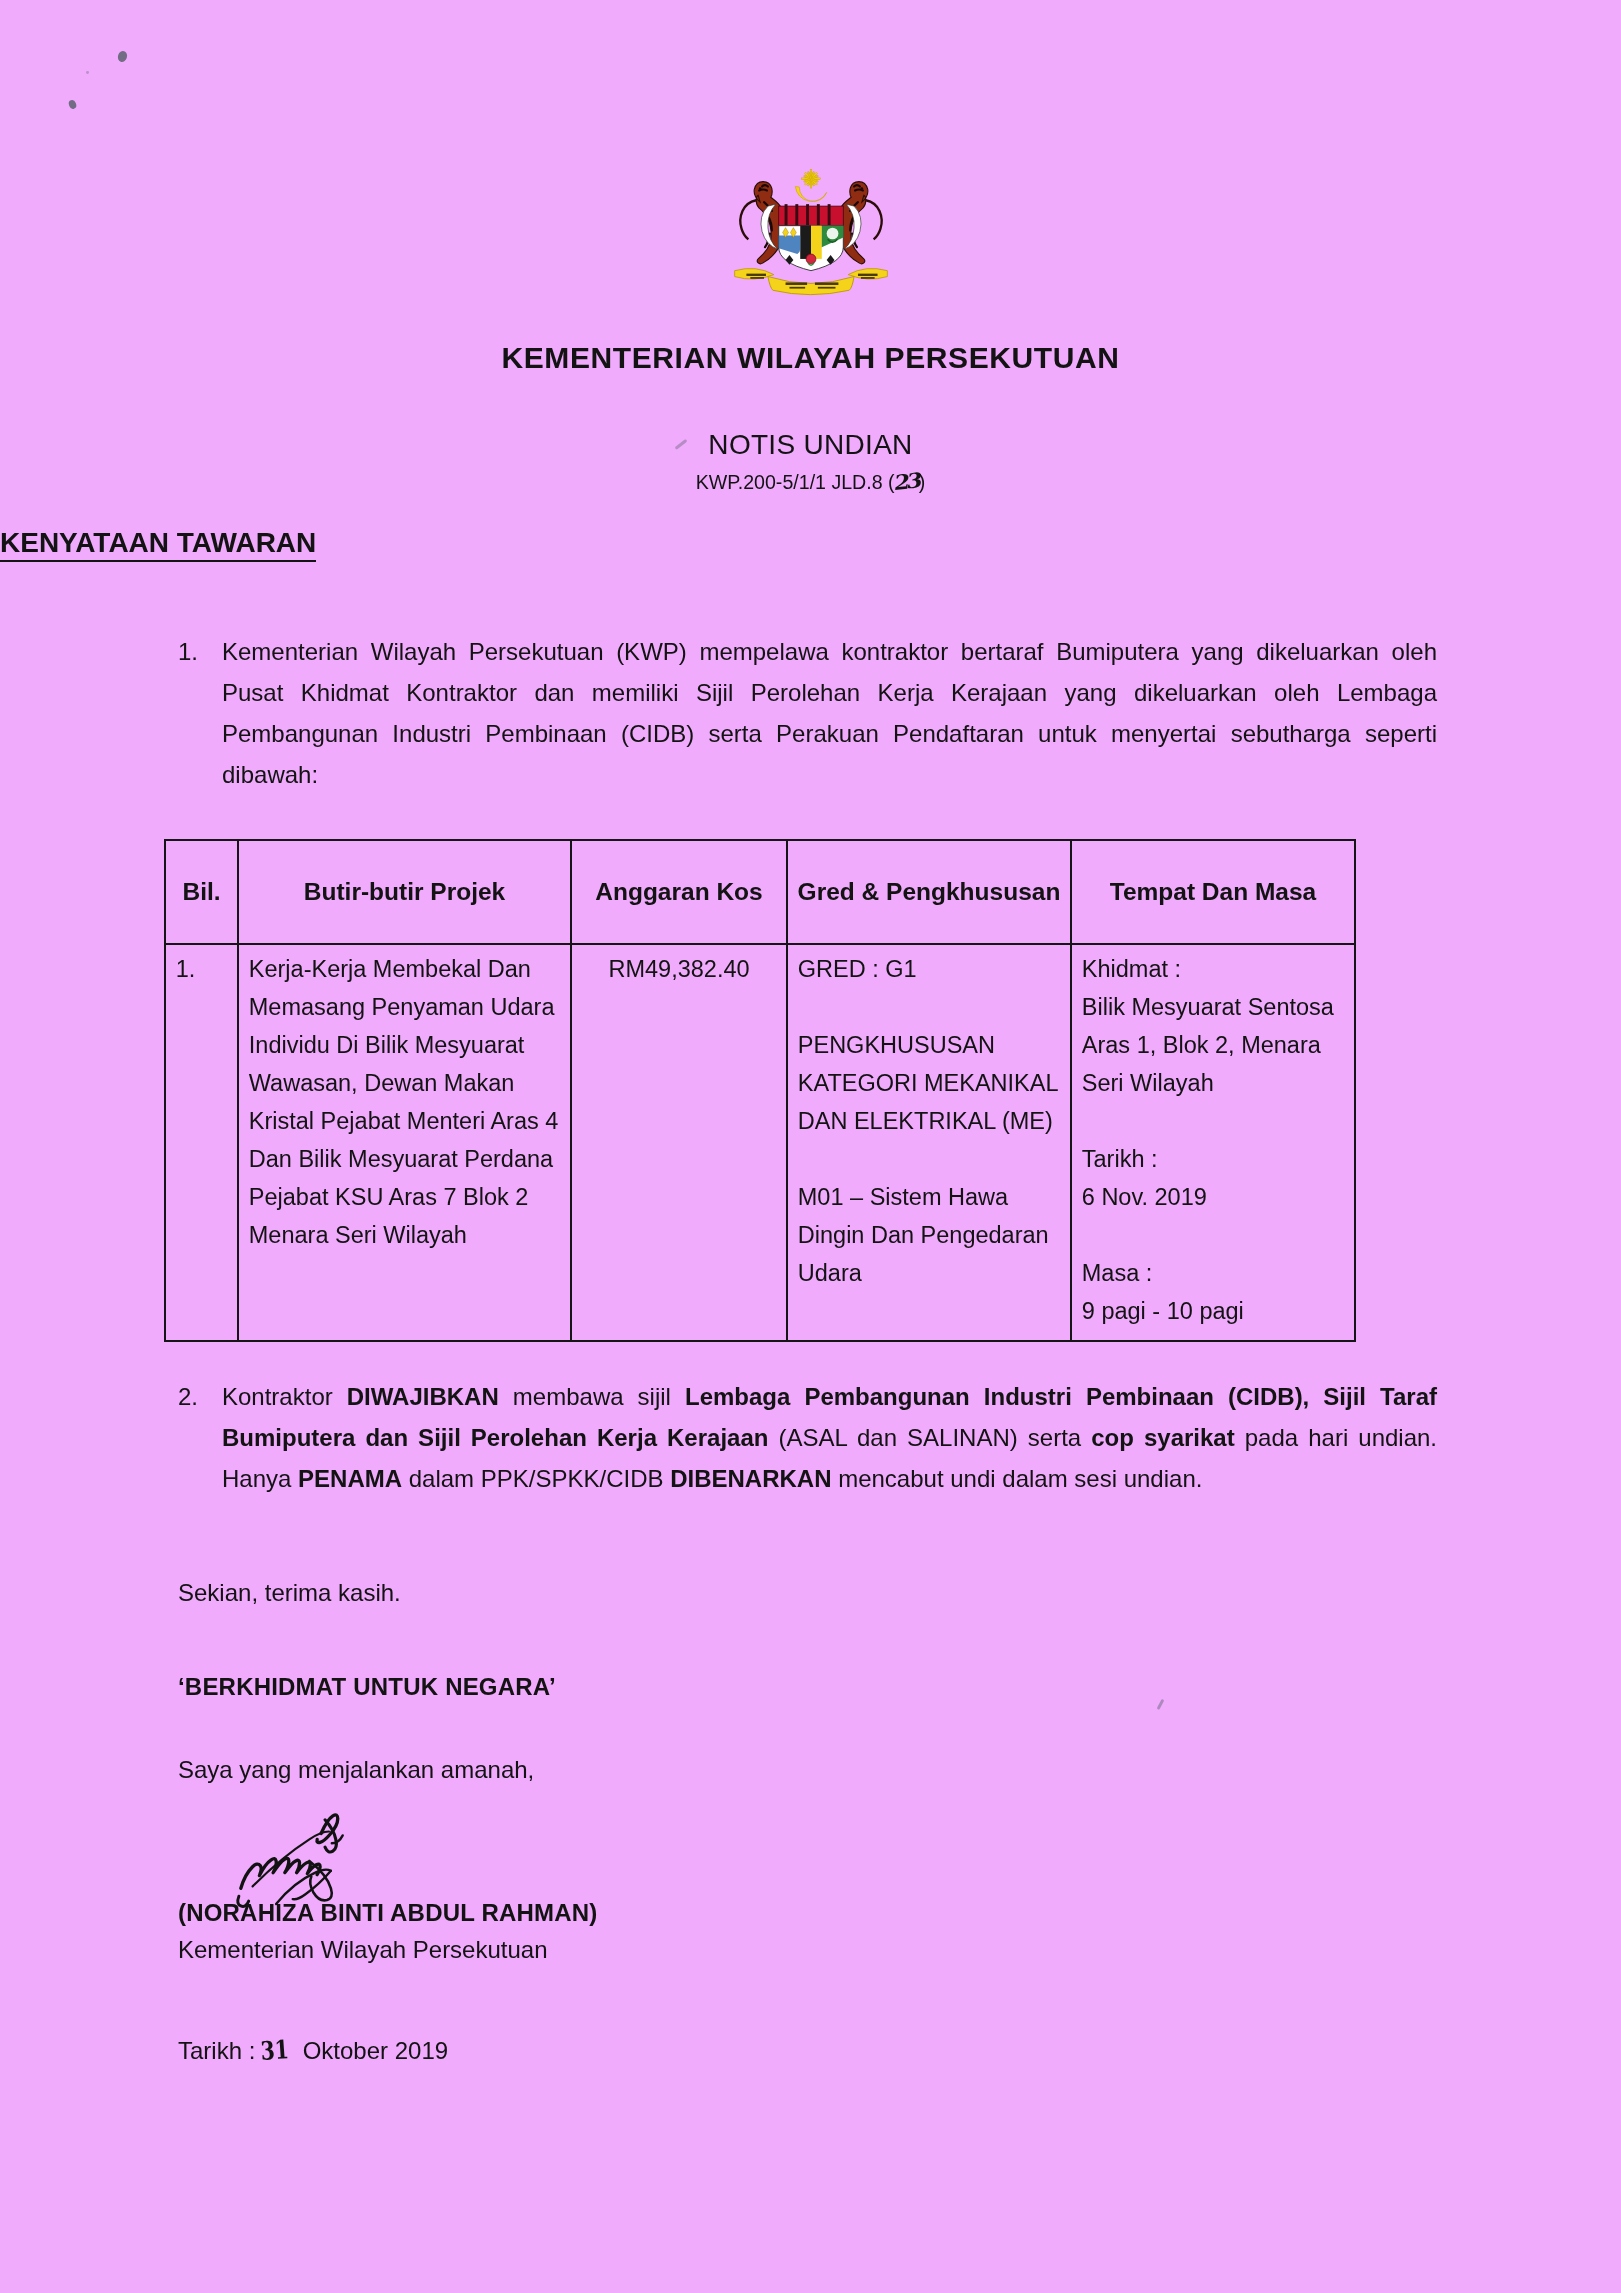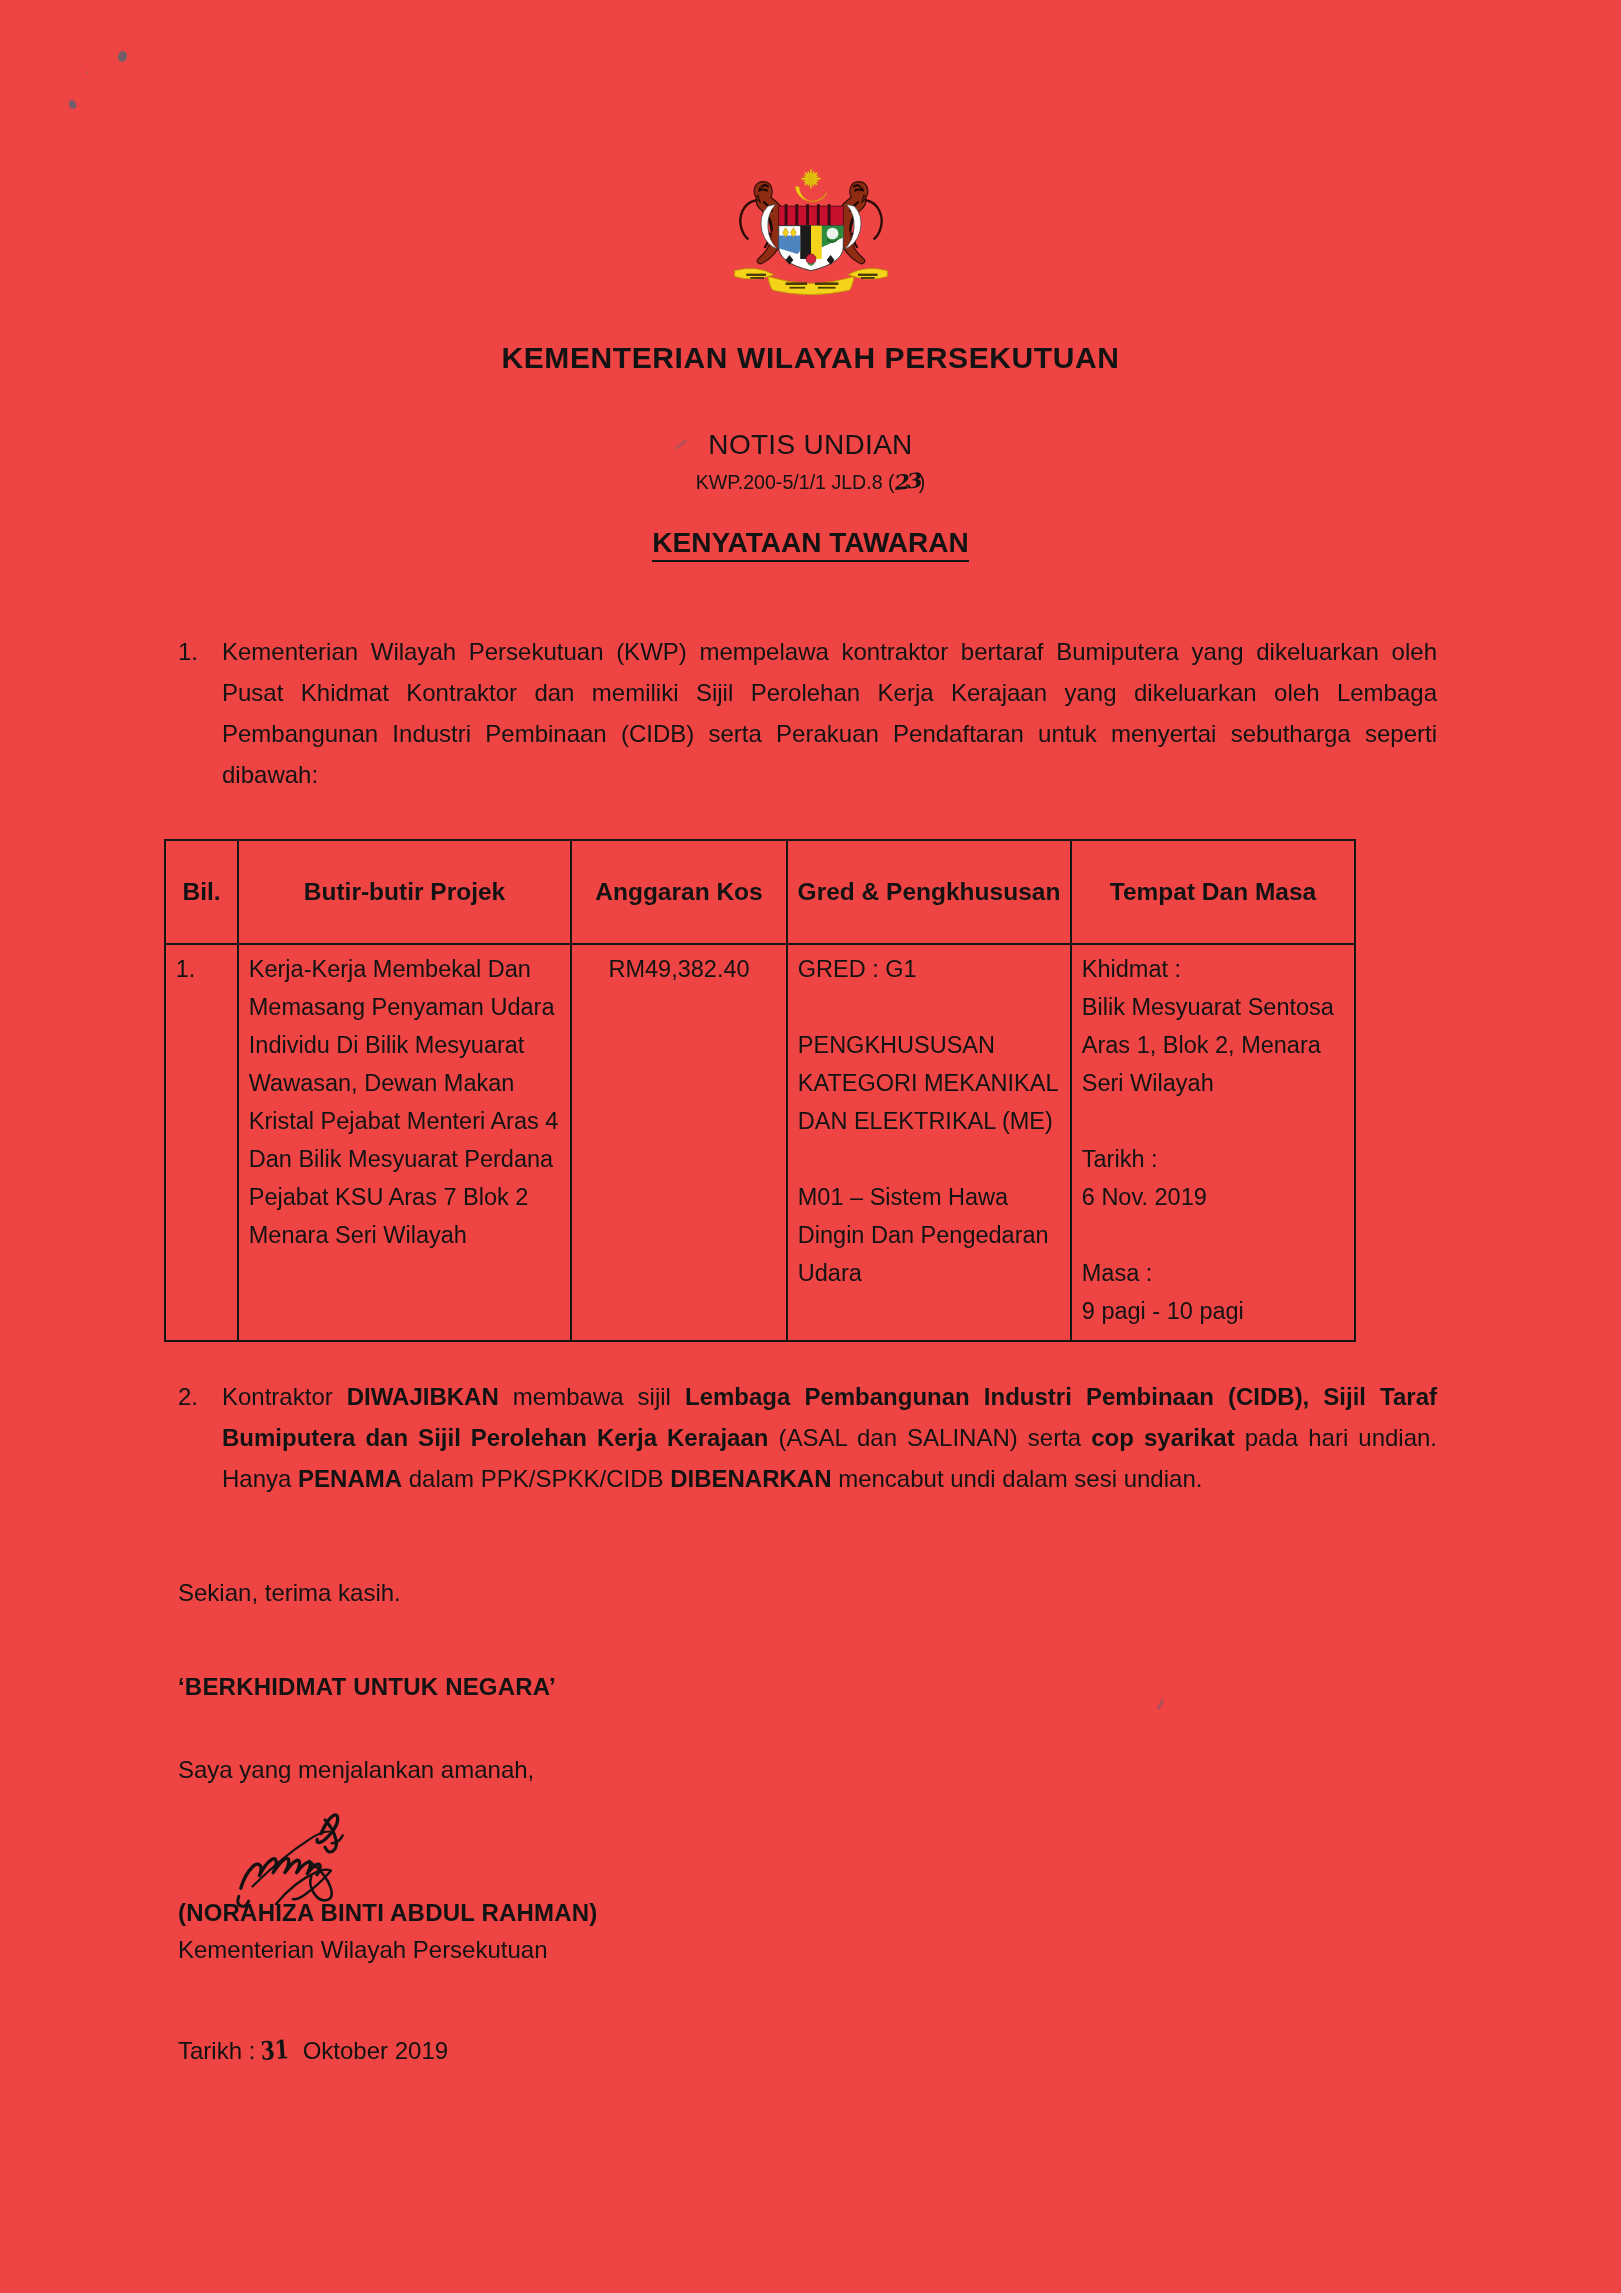--- a/index.html
+++ b/index.html
@@ -12,21 +12,21 @@
     height: 2294px;
     position: relative;
     font-family: "Liberation Sans", sans-serif;
     color: #131313;
     overflow: hidden;
   }
 
   .page {
     position: absolute;
     inset: 0;
-    background: #ef4444;
+    background: #f0abfc;
   }
 
   
   .speck {
     position: absolute;
     background: #5c6270;
     border-radius: 50%;
     opacity: .85;
   }
   .speck.s1 { left: 118px; top: 51px;  width: 8.8px;  height: 10.8px; transform: rotate(18deg); }
@@ -77,21 +77,21 @@
     font-style: italic;
     font-size: 21.6px;
     letter-spacing: -2.9px;
     display: inline-block;
     transform: rotate(-6deg) scale(1.05, .95);
   }
   .offer-title {
     position: absolute;
     left: 0; right: 0;
     top: 527px;
-    text-align: center;
+    text-align: left;
     font-size: 28px;
     font-weight: bold;
   }
   .offer-title span {
     border-bottom: 2.9px solid #131313;
     padding-bottom: 2px;
   }
 
   
   .para {

